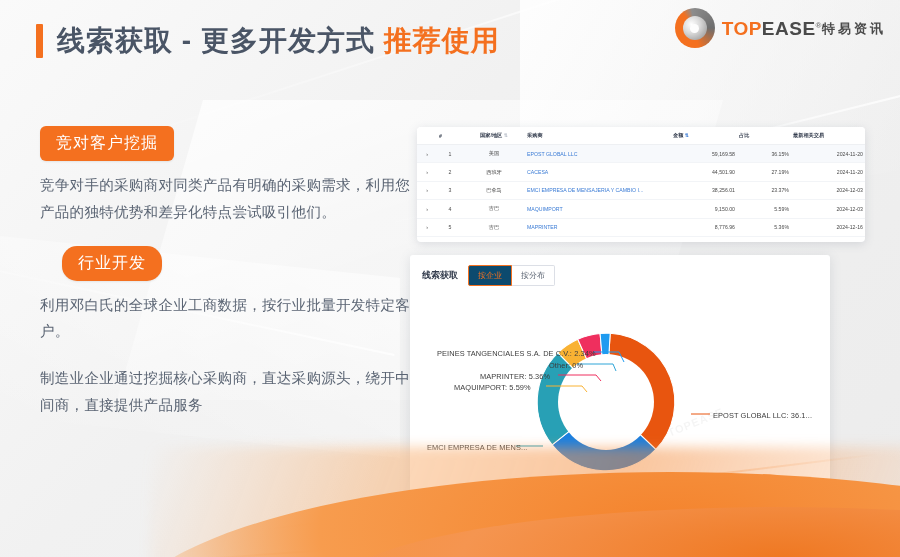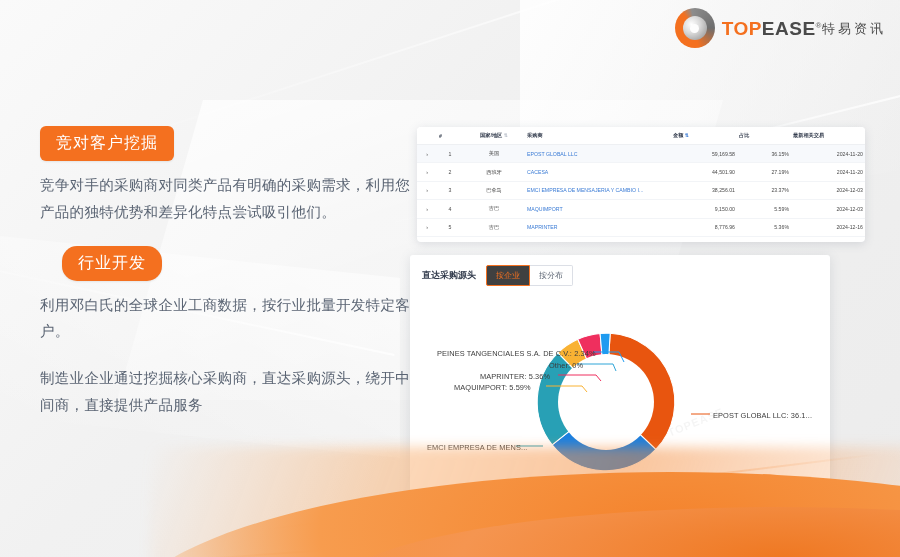--- a/index.html
+++ b/index.html
@@ -64,21 +64,21 @@
     background:conic-gradient(from 200deg,#f4701f 0deg,#f4701f 120deg,#8d8d8d 150deg,#6e6e6e 250deg,#f4701f 330deg);
     display:flex;align-items:center;justify-content:center;}
   .logo-mark-in{width:24px;height:24px;border-radius:50%;
     background:radial-gradient(circle at 35% 35%,#ffffff 0%,#d9d9d9 40%,#8a8a8a 100%);
     display:flex;align-items:center;justify-content:center;}
   .logo-mark-core{width:9px;height:9px;border-radius:50%;background:#fdfdfd;}
   .logo-txt{display:flex;flex-direction:row;line-height:1;}
   .logo-en{font-size:19px;font-weight:bold;letter-spacing:.5px;color:#4a4a4a;position:relative;}
   .logo-en .top{color:#f4701f;}
   .logo-r{font-size:8px;vertical-align:super;color:#777;}
-  .logo-cn{font-size:13px;font-weight:normal;color:#4a4a4a;letter-spacing:3px;margin-top:3px;text-align:right;}
+  .logo-cn{font-size:13px;font-weight:bold;color:#4a4a4a;letter-spacing:3px;margin-top:3px;text-align:right;}
 
   
   .features{position:absolute;left:40px;top:126px;width:380px;}
   .feature{margin-bottom:20px;}
   .badge{display:inline-block;background:#f4701f;color:#fff;font-size:16px;font-weight:normal;
     padding:7px 16px;border-radius:6px;letter-spacing:1px;box-shadow:0 1px 2px rgba(0,0,0,.08);}
   .feat-desc{margin-top:11px;font-size:14.5px;color:#5a6473;line-height:1.85;letter-spacing:.3px;}
   .f-ind-2 .badge{margin-left:22px;border-radius:15px;}
   .f-ind-3 .badge{margin-left:14px;}
 
@@ -104,21 +104,21 @@
 
   
   .chart-card{position:absolute;left:410px;top:255px;width:420px;height:265px;
     background:#fff;border-radius:3px;box-shadow:0 2px 12px rgba(90,100,120,.16);}
   .chart-head{display:flex;align-items:center;gap:0;padding:10px 12px 0 12px;}
   .chart-title{font-size:9px;font-weight:bold;color:#333c4d;margin-right:10px;}
   .seg{display:flex;}
   .seg-btn{font-size:8px;padding:4px 9px;border:1px solid #dcdfe6;color:#5b6472;background:#fff;}
   .seg-btn:first-child{border-radius:2px 0 0 2px;}
   .seg-btn:last-child{border-radius:0 2px 2px 0;border-left:none;}
-  .seg-btn.active{color:#f4701f;border-color:#f4701f;background:#404040;position:relative;z-index:2;}
+  .seg-btn.active{color:#f4701f;border-color:#f4701f;background:#0c4a6e;position:relative;z-index:2;}
 
   .chart-body{position:relative;width:420px;height:230px;}
   .donut{position:absolute;left:110px;top:30px;width:172px;height:172px;}
   .hole{position:absolute;left:110px;top:30px;width:172px;height:172px;
     display:flex;align-items:center;justify-content:center;pointer-events:none;}
   .hole-in{width:96px;height:96px;border-radius:50%;background:#fff;}
 
   .lbl{position:absolute;font-size:7.4px;color:#3c3c3c;white-space:nowrap;letter-spacing:.1px;}
   .lbl-peines{left:27px;top:63px;}
   .lbl-other{left:139px;top:75px;}
@@ -141,20 +141,24 @@
 
 <div class="slide">
 
   <div class="facet f1"></div>
   <div class="facet f2"></div>
   <div class="facet f3"></div>
   <div class="facet f4"></div>
   <div class="facet f5"></div>
   <div class="facet f6"></div>
 
+  <div class="title-row">
+    <div class="title-bar"></div>
+    <div class="title-text"><span>线索获取 - 更多开发方式</span> <span class="title-hl">推荐使用</span></div>
+  </div>
 
   <div class="logo">
     <div class="logo-mark">
       <div class="logo-mark-in">
         <div class="logo-mark-core"></div>
       </div>
     </div>
     <div class="logo-txt">
       <div class="logo-en"><span class="top">TOP</span><span>EASE</span><span class="logo-r">®</span></div>
       <div class="logo-cn">特易资讯</div>
@@ -252,21 +256,21 @@
           <td class="c-amt">3,833.87</td>
           <td class="c-pct">2.34%</td>
           <td class="c-dat">2022-02-24</td>
         </tr>
       </tbody>
     </table>
   </div>
 
   <div class="chart-card">
     <div class="chart-head">
-      <div class="chart-title">直达采购源头</div>
+      <div class="chart-title">线索获取</div>
       <div class="seg">
         <div class="seg-btn active">按企业</div>
         <div class="seg-btn">按分布</div>
       </div>
     </div>
 
     <div class="chart-body">
 
       <div class="wm wm1">TOPEASE</div>
       <div class="wm wm2">TOPEASE</div>

